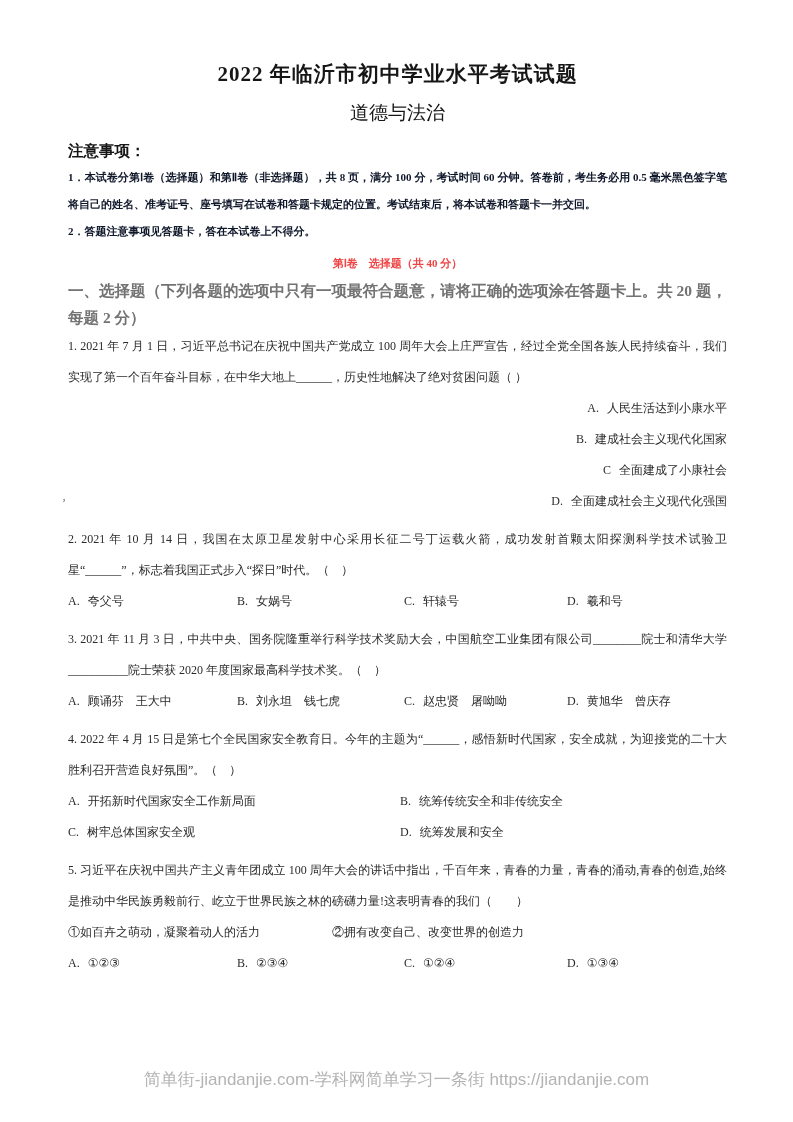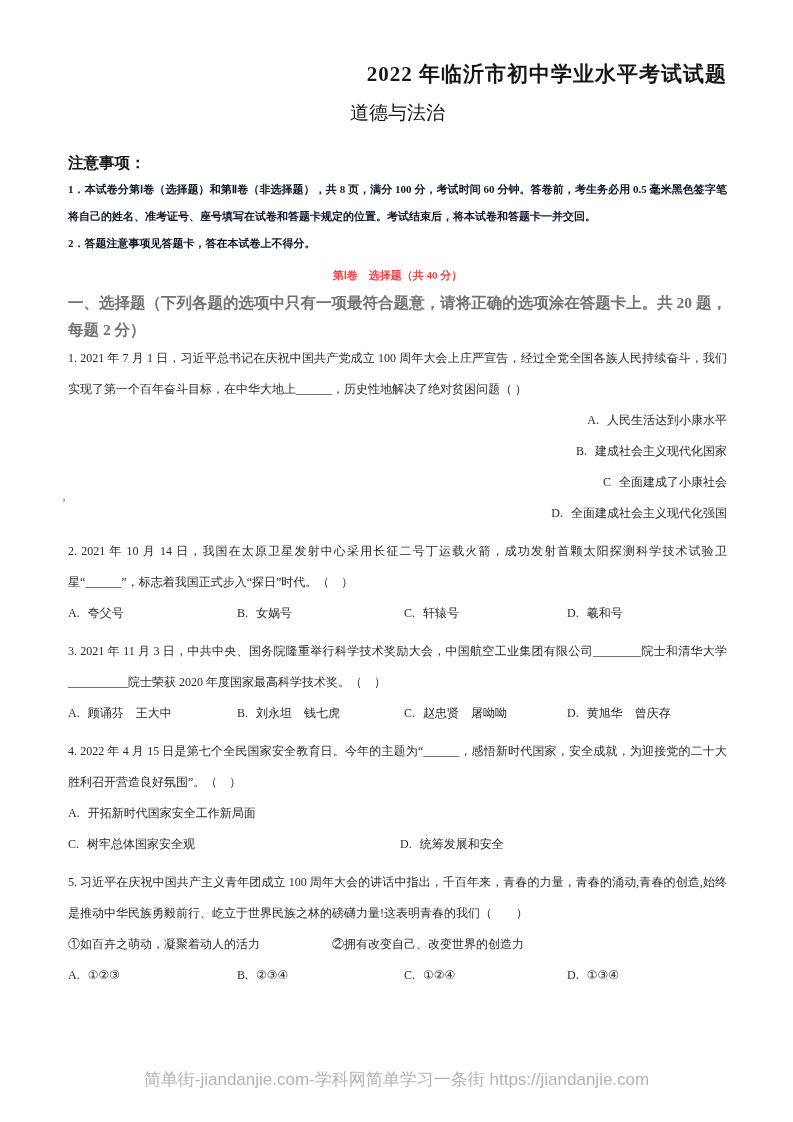--- a/index.html
+++ b/index.html
@@ -8,32 +8,32 @@
     width:793px; height:1122px;
     background:#ffffff;
     overflow:hidden;
     font-family:"Liberation Serif", serif;
     color:#242424;
   }
   .content { padding:0 66px 0 68px; }
 
   .title {
     margin-top:60px;
-    text-align:right;
+    text-align:center;
     font-size:21px; font-weight:700; color:#161616;
     letter-spacing:1px;
   }
   .subtitle {
     margin-top:12px;
     text-align:center;
     font-size:19px; font-weight:400; color:#161616;
   }
 
   .notice-head {
-    margin-top:24px;
+    margin-top:12px;
     font-size:15.5px; font-weight:700; color:#161616;
     line-height:26px;
   }
   .notice-item {
     font-size:11px; font-weight:700; color:#0f172a;
     line-height:27px; text-align:justify;
   }
 
   .part-head {
     text-align:center;
@@ -112,20 +112,21 @@
         <span class="opt"><span class="key">B.</span><span>刘永坦　钱七虎</span></span>
         <span class="opt"><span class="key">C.</span><span>赵忠贤　屠呦呦</span></span>
         <span class="opt"><span class="key">D.</span><span>黄旭华　曾庆存</span></span>
       </div>
     </div>
 
     <div class="q">
       <div class="q-stem">4. 2022 年 4 月 15 日是第七个全民国家安全教育日。今年的主题为“______，感悟新时代国家，安全成就，为迎接党的二十大胜利召开营造良好氛围”。（　）</div>
       <div class="row2">
         <span class="opt"><span class="key">A.</span><span>开拓新时代国家安全工作新局面</span></span>
+        <span class="opt"><span class="key">B.</span><span>统筹传统安全和非传统安全</span></span>
       </div>
       <div class="row2">
         <span class="opt"><span class="key">C.</span><span>树牢总体国家安全观</span></span>
         <span class="opt"><span class="key">D.</span><span>统筹发展和安全</span></span>
       </div>
     </div>
 
     <div class="q">
       <div class="q-stem">5. 习近平在庆祝中国共产主义青年团成立 100 周年大会的讲话中指出，千百年来，青春的力量，青春的涌动,青春的创造,始终是推动中华民族勇毅前行、屹立于世界民族之林的磅礴力量!这表明青春的我们（　　）</div>
       <div class="subrow-a">

